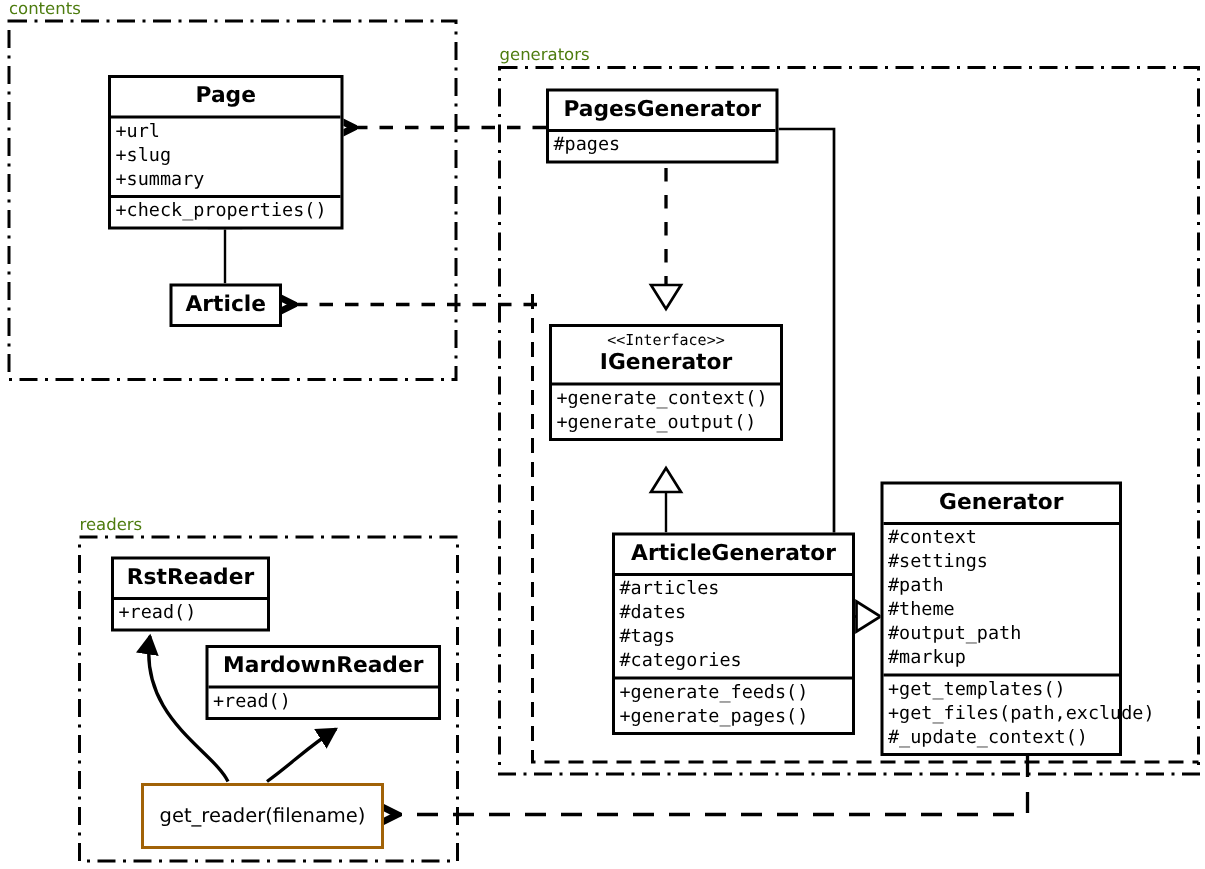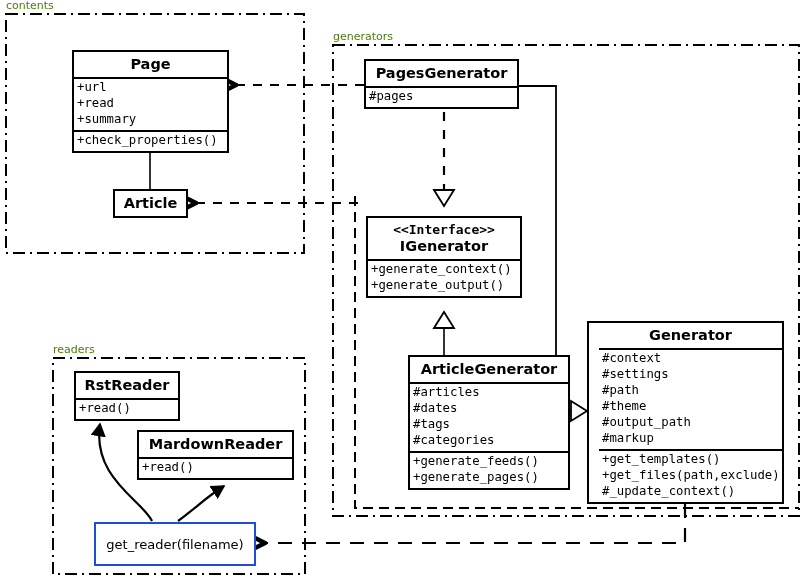--- a/index.html
+++ b/index.html
@@ -33,40 +33,40 @@
   .uml-name {
     font-weight: bold;
     font-size: 14.5px;
     text-align: center;
     padding: 4px 6px 5px 6px;
     line-height: 1.12;
     color: #000;
   }
   .uml-stereotype {
     display: block;
-    font-weight: bold;
-    font-size: 13px;
+    font-weight: normal;
+    font-size: 10px;
     font-family: "DejaVu Sans Mono", monospace;
     line-height: 1.2;
   }
   .uml-compartment {
     border-top: 2px solid #000;
     padding: 1px 3px 2px 3px;
   }
   .uml-feature {
     font-family: "DejaVu Sans Mono", monospace;
     font-size: 12.3px;
     line-height: 1.30;
     white-space: pre;
     color: #000;
   }
   .plain-box {
     position: absolute;
     box-sizing: border-box;
-    border: 2px solid #1d4ed8;
+    border: 2px solid #a16207;
     background: #ffffff;
     z-index: 5;
     display: flex;
     align-items: center;
     justify-content: center;
   }
   .plain-box-label {
     font-size: 13px;
     color: #000;
   }
@@ -157,21 +157,21 @@
   </svg>
 
   <div class="pkg-label" style="left:4px; top:-1px;">contents</div>
   <div class="pkg-label" style="left:331px; top:30px;">generators</div>
   <div class="pkg-label" style="left:51px; top:343px;">readers</div>
 
   <div class="uml-class" style="left:72px; top:50px; width:157px;">
     <div class="uml-name">Page</div>
     <div class="uml-compartment">
       <div class="uml-feature">+url</div>
-      <div class="uml-feature">+read</div>
+      <div class="uml-feature">+slug</div>
       <div class="uml-feature">+summary</div>
     </div>
     <div class="uml-compartment">
       <div class="uml-feature">+check_properties()</div>
     </div>
   </div>
 
   <div class="uml-class" style="left:113px; top:189px; width:75px;">
     <div class="uml-name">Article</div>
   </div>
@@ -201,21 +201,21 @@
       <div class="uml-feature">#dates</div>
       <div class="uml-feature">#tags</div>
       <div class="uml-feature">#categories</div>
     </div>
     <div class="uml-compartment">
       <div class="uml-feature">+generate_feeds()</div>
       <div class="uml-feature">+generate_pages()</div>
     </div>
   </div>
 
-  <div class="uml-class" style="left:587px; top:321px; width:197px;padding-left:10px;">
+  <div class="uml-class" style="left:587px; top:321px; width:161px;">
     <div class="uml-name">Generator</div>
     <div class="uml-compartment">
       <div class="uml-feature">#context</div>
       <div class="uml-feature">#settings</div>
       <div class="uml-feature">#path</div>
       <div class="uml-feature">#theme</div>
       <div class="uml-feature">#output_path</div>
       <div class="uml-feature">#markup</div>
     </div>
     <div class="uml-compartment">

